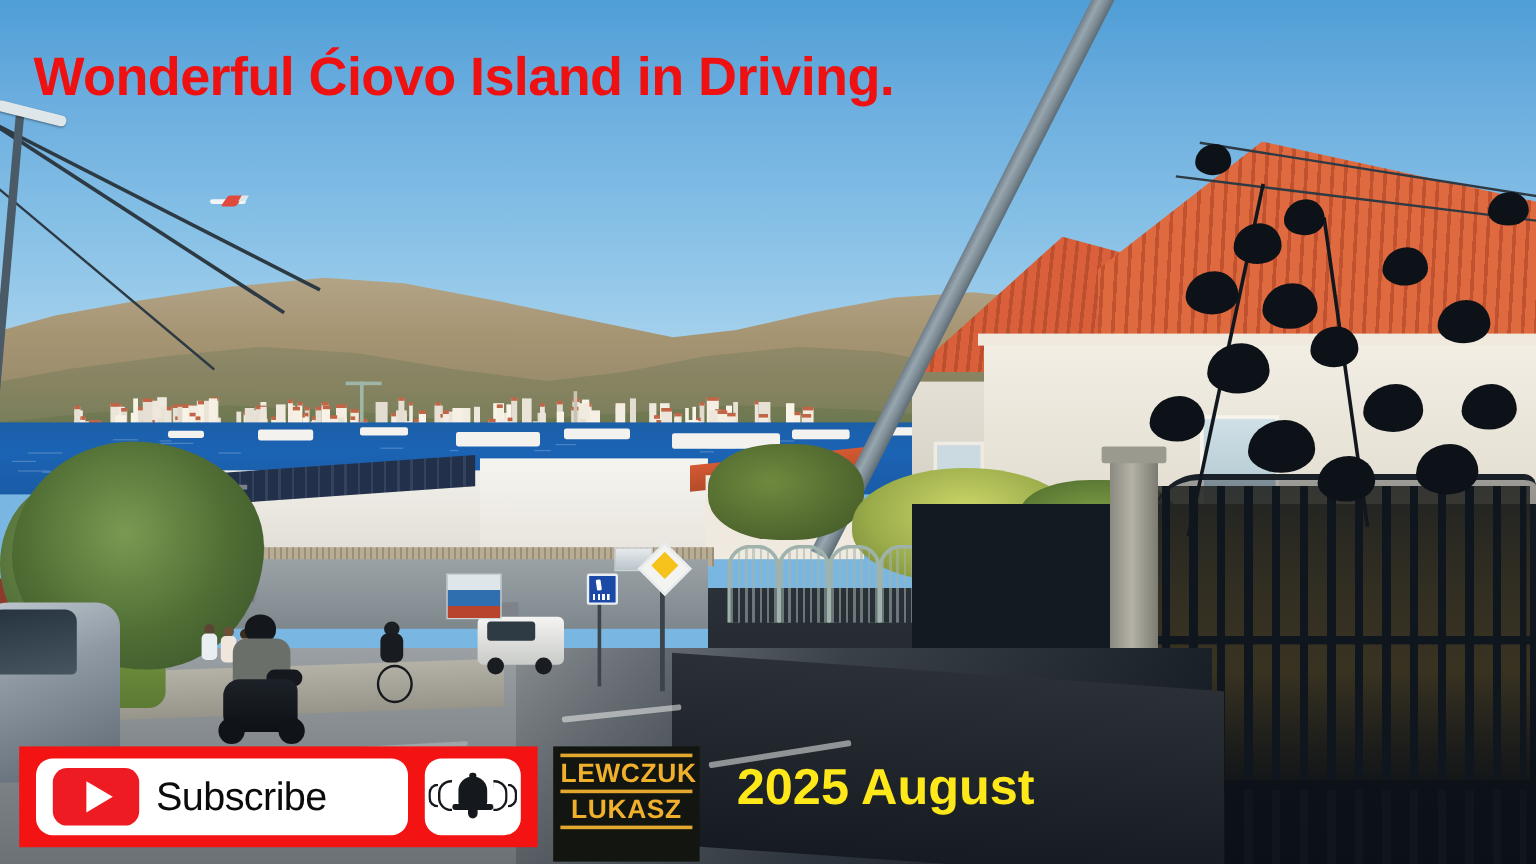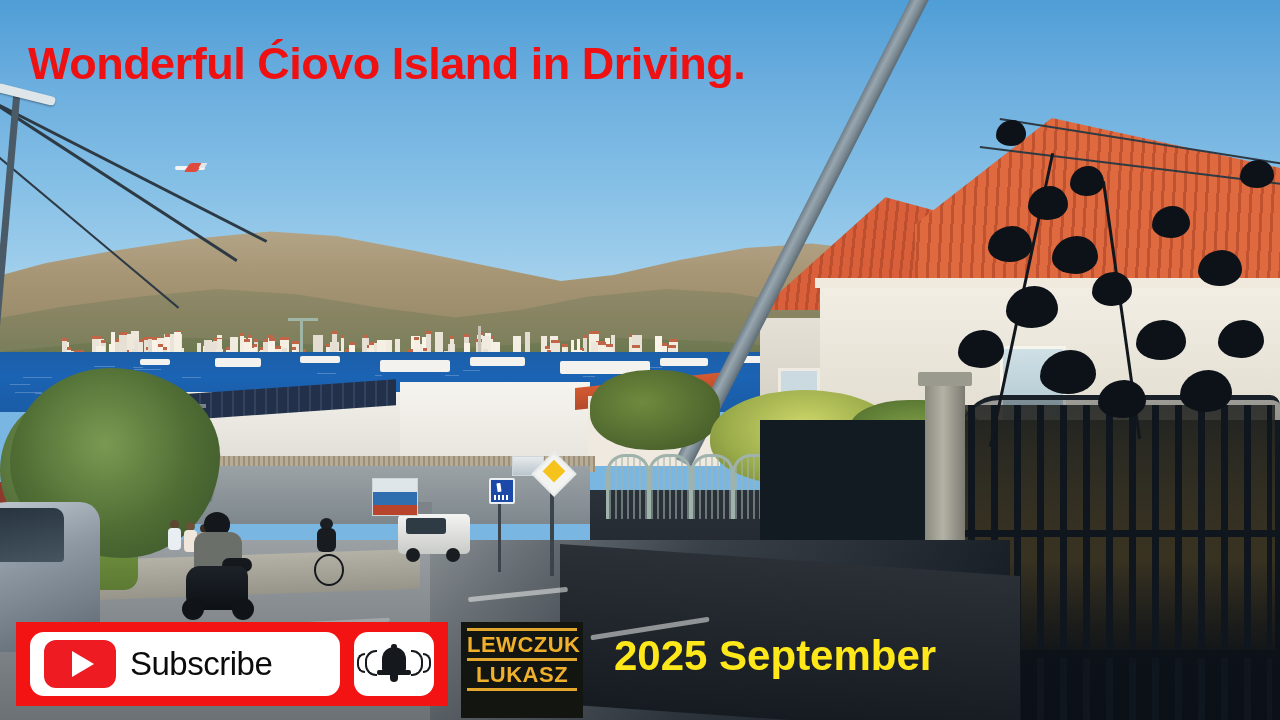--- a/index.html
+++ b/index.html
@@ -754,15 +754,15 @@
   </div>
 
   <div class="abs" id="mark">
     <div class="mark-line"></div>
     <div class="mark-word">LEWCZUK</div>
     <div class="mark-line"></div>
     <div class="mark-word">LUKASZ</div>
     <div class="mark-line"></div>
   </div>
 
-  <div class="abs" id="date">2025 September</div>
+  <div class="abs" id="date">2025 August</div>
 
 </div>
 
 </body></html>

